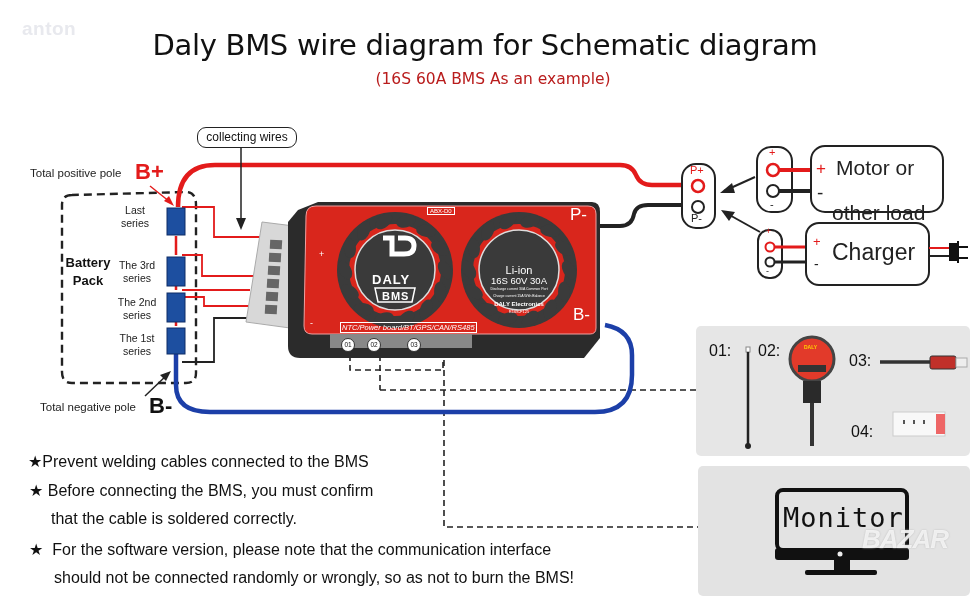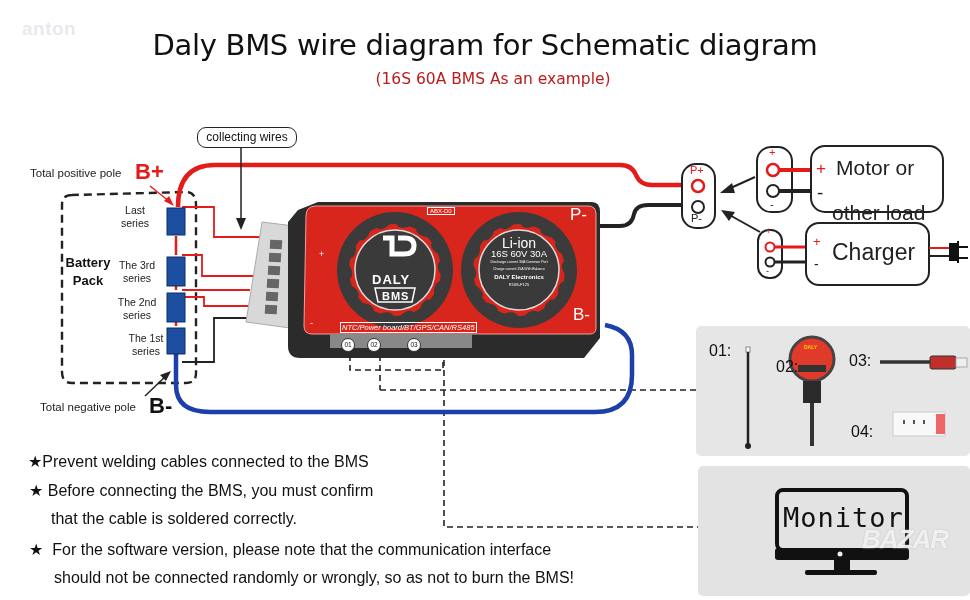--- a/index.html
+++ b/index.html
@@ -226,33 +226,33 @@
   <div>series</div>
 </div>
 <div class="abs small" style="left:112px;top:259px;width:50px;">
   <div>The 3rd</div>
   <div>series</div>
 </div>
 <div class="abs small" style="left:112px;top:296px;width:50px;">
   <div>The 2nd</div>
   <div>series</div>
 </div>
-<div class="abs small" style="left:121px;top:332px;width:50px;">
+<div class="abs small" style="left:112px;top:332px;width:50px;">
   <div>The 1st</div>
   <div>series</div>
 </div>
 
 <div class="abs" style="left:427px;top:207px;font-size:6px;color:#fff;border:1px solid #fff;padding:0 2px;">ABX-D0</div>
 <div class="abs" style="left:319px;top:249px;font-size:9px;color:#fff;">+</div>
 <div class="abs" style="left:310px;top:318px;font-size:9px;color:#fff;">-</div>
 <div class="abs" style="left:372px;top:272px;font-size:13px;font-weight:bold;color:#fff;letter-spacing:1px;">DALY</div>
 <div class="abs" style="left:382px;top:290px;font-size:11px;font-weight:bold;color:#fff;letter-spacing:1px;">BMS</div>
 
 <div class="abs" style="left:479px;top:238px;width:80px;text-align:center;color:#fff;">
-  <div style="font-size:14px;line-height:10px;">Li-ion</div>
+  <div style="font-size:11px;line-height:10px;margin-top:27px;">Li-ion</div>
   <div style="font-size:9.5px;line-height:11px;">16S 60V 30A</div>
   <div style="font-size:3.5px;line-height:7px;white-space:nowrap;"><span>Discharge current 30A</span> <span>Common Port</span></div>
   <div style="font-size:3.5px;line-height:7px;white-space:nowrap;"><span>Charge current 15A</span> <span>With Balance</span></div>
   <div style="font-size:6px;font-weight:bold;line-height:9px;">DALY Electronics</div>
   <div style="font-size:4px;line-height:6px;">R16S-F125</div>
 </div>
 
 <div class="abs" style="left:340px;top:322px;font-size:7.5px;color:#fff;font-style:italic;border:1px solid #fff;padding:0 1px;white-space:nowrap;">NTC/Power board/BT/GPS/CAN/RS485</div>
 <div class="abs" style="left:341px;top:338px;width:12px;height:12px;border-radius:50%;background:#fff;border:1px solid #333;font-size:6.5px;text-align:center;line-height:12px;">01</div>
 <div class="abs" style="left:367px;top:338px;width:12px;height:12px;border-radius:50%;background:#fff;border:1px solid #333;font-size:6.5px;text-align:center;line-height:12px;">02</div>
@@ -271,21 +271,21 @@
 <div class="abs boxlabel" style="left:817px;top:181px;font-size:19px;">-</div>
 <div class="abs boxlabel" style="left:832px;top:181px;margin-top:20px;">other load</div>
 
 <div class="abs" style="left:766px;top:226px;font-size:9px;color:#e31b1b;">+</div>
 <div class="abs" style="left:766px;top:266px;font-size:9px;color:#222;">-</div>
 <div class="abs" style="left:813px;top:234px;font-size:13px;color:#e31b1b;">+</div>
 <div class="abs" style="left:814px;top:256px;font-size:14px;color:#222;">-</div>
 <div class="abs boxlabel" style="left:832px;top:240px;font-size:23px;">Charger</div>
 
 <div class="abs panel-num" style="left:709px;top:342px;">01:</div>
-<div class="abs panel-num" style="left:758px;top:358px;margin-left:18px;">02:</div>
+<div class="abs panel-num" style="left:758px;top:342px;">02:</div>
 <div class="abs panel-num" style="left:849px;top:352px;">03:</div>
 <div class="abs panel-num" style="left:851px;top:423px;">04:</div>
 <div class="abs" style="left:804px;top:344px;font-size:5px;color:#ffd000;font-weight:bold;">DALY</div>
 
 <div class="abs" style="left:783px;top:502px;font-family:'DejaVu Sans Mono',monospace;font-size:27px;color:#111;letter-spacing:1px;">Monitor</div>
 <div class="abs" style="left:862px;top:524px;font-size:26px;font-weight:bold;font-style:italic;color:rgba(255,255,255,0.75);letter-spacing:-1px;text-shadow:0 0 2px #bbb;">BAZAR</div>
 
 <div class="abs note" style="left:28px;top:452px;"><span>★</span><span>Prevent welding cables connected to the BMS</span></div>
 <div class="abs note" style="left:29px;top:481px;"><span>★</span> <span>Before connecting the BMS, you must confirm</span></div>
 <div class="abs note" style="left:51px;top:510px;"><span>that the cable is soldered correctly.</span></div>

